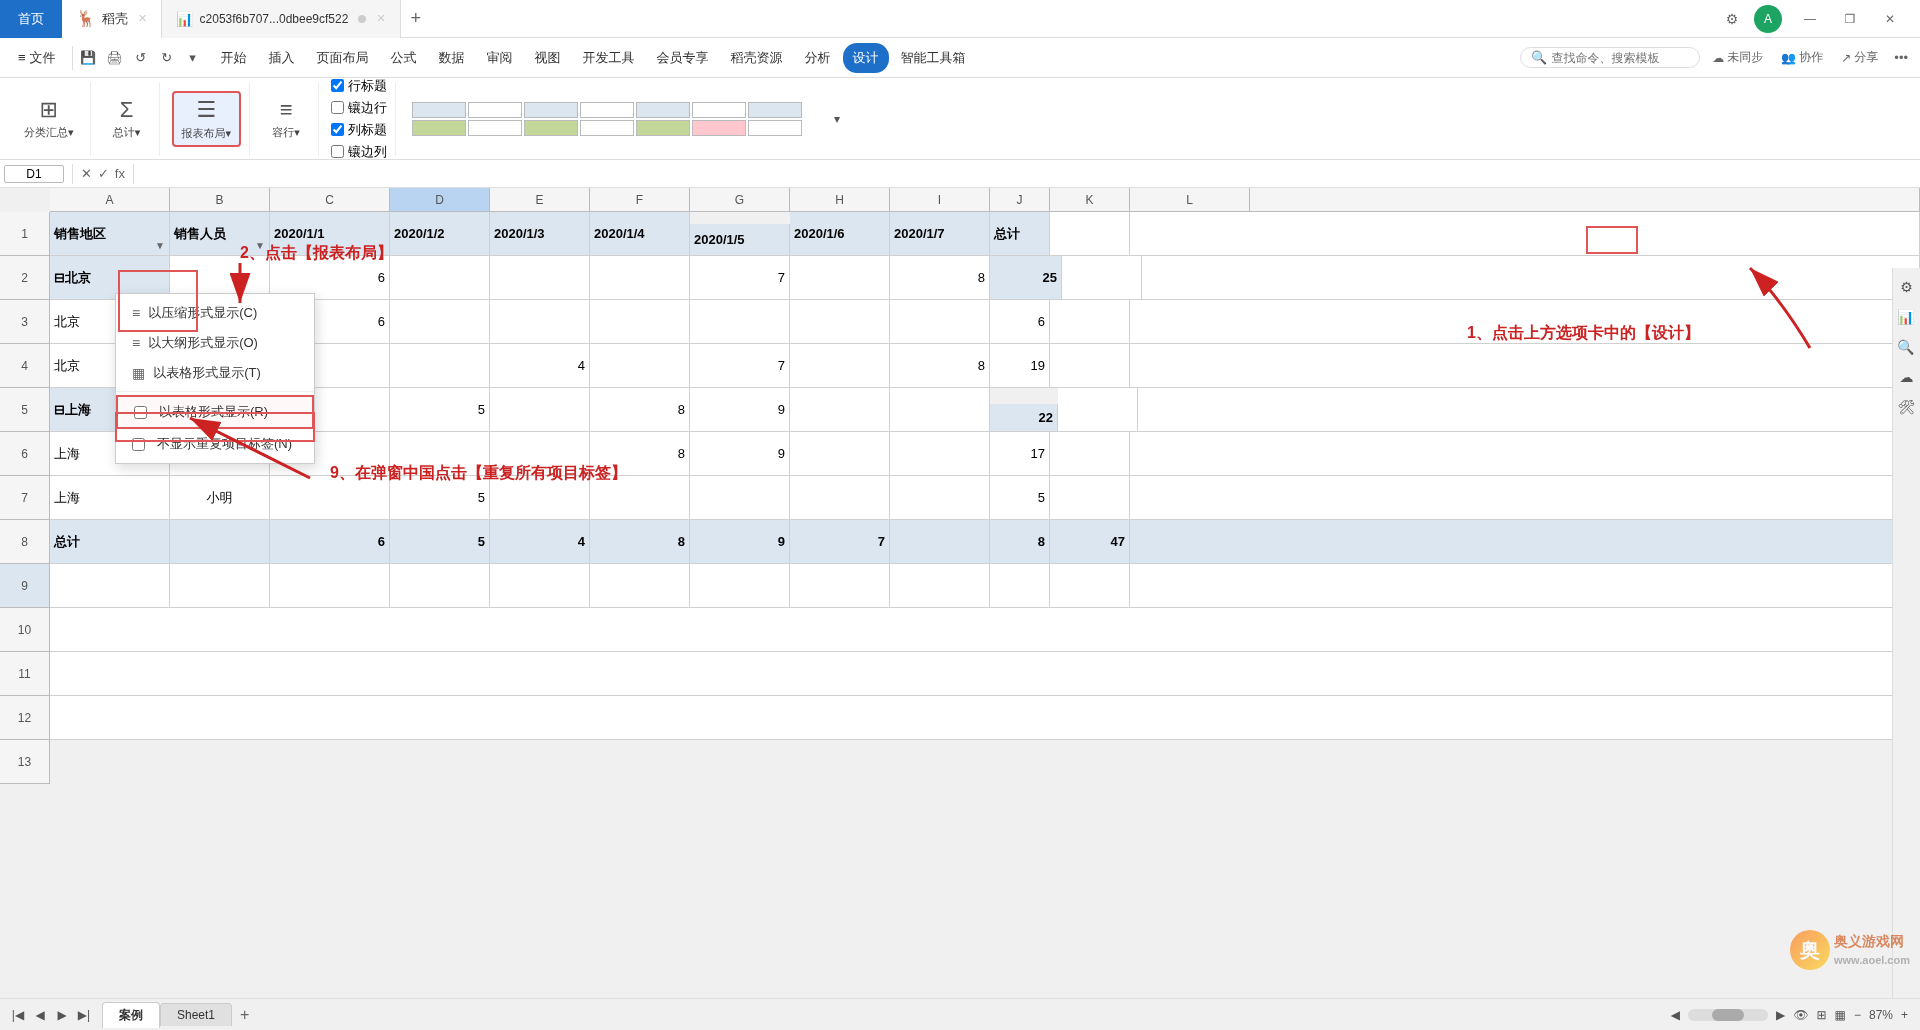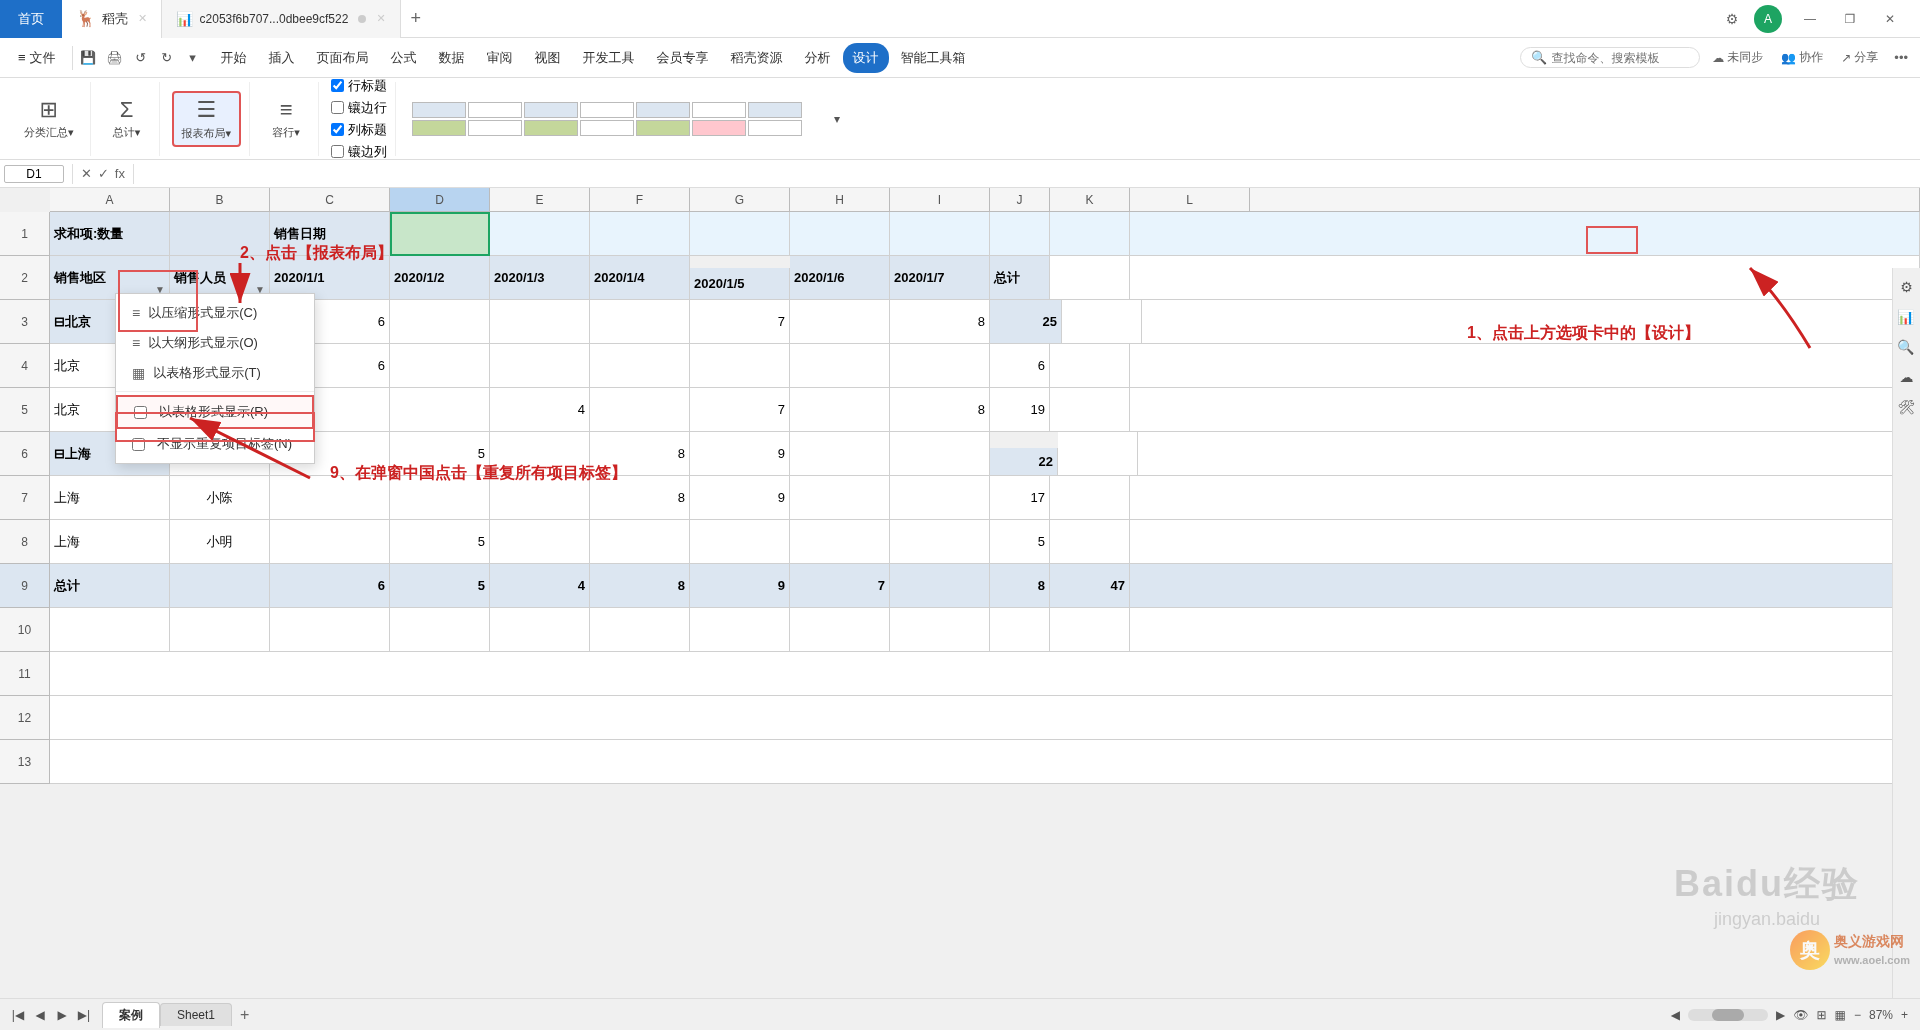--- a/index.html
+++ b/index.html
@@ -351,34 +351,20 @@
           <div class="row-header" style="height:44px;">8</div>
           <div class="row-header" style="height:44px; background:#dce6f1;">9</div>
           <div class="row-header" style="height:44px;">10</div>
           <div class="row-header" style="height:44px;">11</div>
           <div class="row-header" style="height:44px;">12</div>
           <div class="row-header" style="height:44px;">13</div>
         </div>
 
         <div style="flex:1; overflow:hidden; display:flex; flex-direction:column;">
 
-          <div class="grid-row" style="height:44px;">
-            <div class="cell header-cell" style="width:120px; font-weight:bold;">求和项:数量</div>
-            <div class="cell header-cell" style="width:100px;"></div>
-            <div class="cell header-cell" style="width:120px; font-weight:bold;">销售日期</div>
-            <div class="cell active-cell" style="width:100px; background:#c8e6c9; border:2px solid #1da462;"></div>
-            <div class="cell selected" style="width:100px;"></div>
-            <div class="cell selected" style="width:100px;"></div>
-            <div class="cell selected" style="width:100px;"></div>
-            <div class="cell selected" style="width:100px;"></div>
-            <div class="cell selected" style="width:100px;"></div>
-            <div class="cell selected" style="width:60px;"></div>
-            <div class="cell selected" style="width:80px;"></div>
-            <div class="cell selected" style="flex:1;"></div>
-          </div>
 
           <div class="grid-row" style="height:44px;">
             <div class="cell header-cell" style="width:120px; font-weight:bold; position:relative;">
               销售地区
               <span style="position:absolute; right:4px; bottom:4px; font-size:10px; color:#666;">▼</span>
             </div>
             <div class="cell header-cell" style="width:100px; font-weight:bold; position:relative;">
               销售人员
               <span style="position:absolute; right:4px; bottom:4px; font-size:10px; color:#666;">▼</span>
             </div>
@@ -622,24 +608,20 @@
       </defs>
       <path d="M 180 70 Q 120 40 60 10" stroke="#cc2222" stroke-width="3" fill="none" marker-end="url(#arrowhead3)"></path>
     </svg>
 
     <div class="highlight-box" style="top:82px; left:118px; width:80px; height:62px;"></div>
 
     <div class="highlight-box" style="top:224px; left:115px; width:200px; height:30px;"></div>
 
     <div class="highlight-box" style="top:38px; right:282px; width:52px; height:28px;"></div>
 
-    <div style="position:absolute; bottom:100px; right:60px; opacity:0.25; pointer-events:none; z-index:50; text-align:center;">
-      <div style="font-size:36px; font-weight:bold; color:#666; letter-spacing:2px;">Baidu经验</div>
-      <div style="font-size:18px; color:#666;">jingyan.baidu</div>
-    </div>
 
     <div style="position:absolute; bottom:60px; right:10px; opacity:0.6; pointer-events:none; z-index:50; display:flex; align-items:center; gap:4px;">
       <div style="width:40px; height:40px; background:linear-gradient(135deg, #ff6600, #ffcc00); border-radius:50%; display:flex; align-items:center; justify-content:center; font-size:20px; font-weight:bold; color:#fff;">奥</div>
       <div style="font-size:14px; color:#cc4400; font-weight:bold;">奥义游戏网<br><span style="font-size:11px; color:#888;">www.aoel.com</span></div>
     </div>
 
   </div>
 </div>
 
 </body></html>

